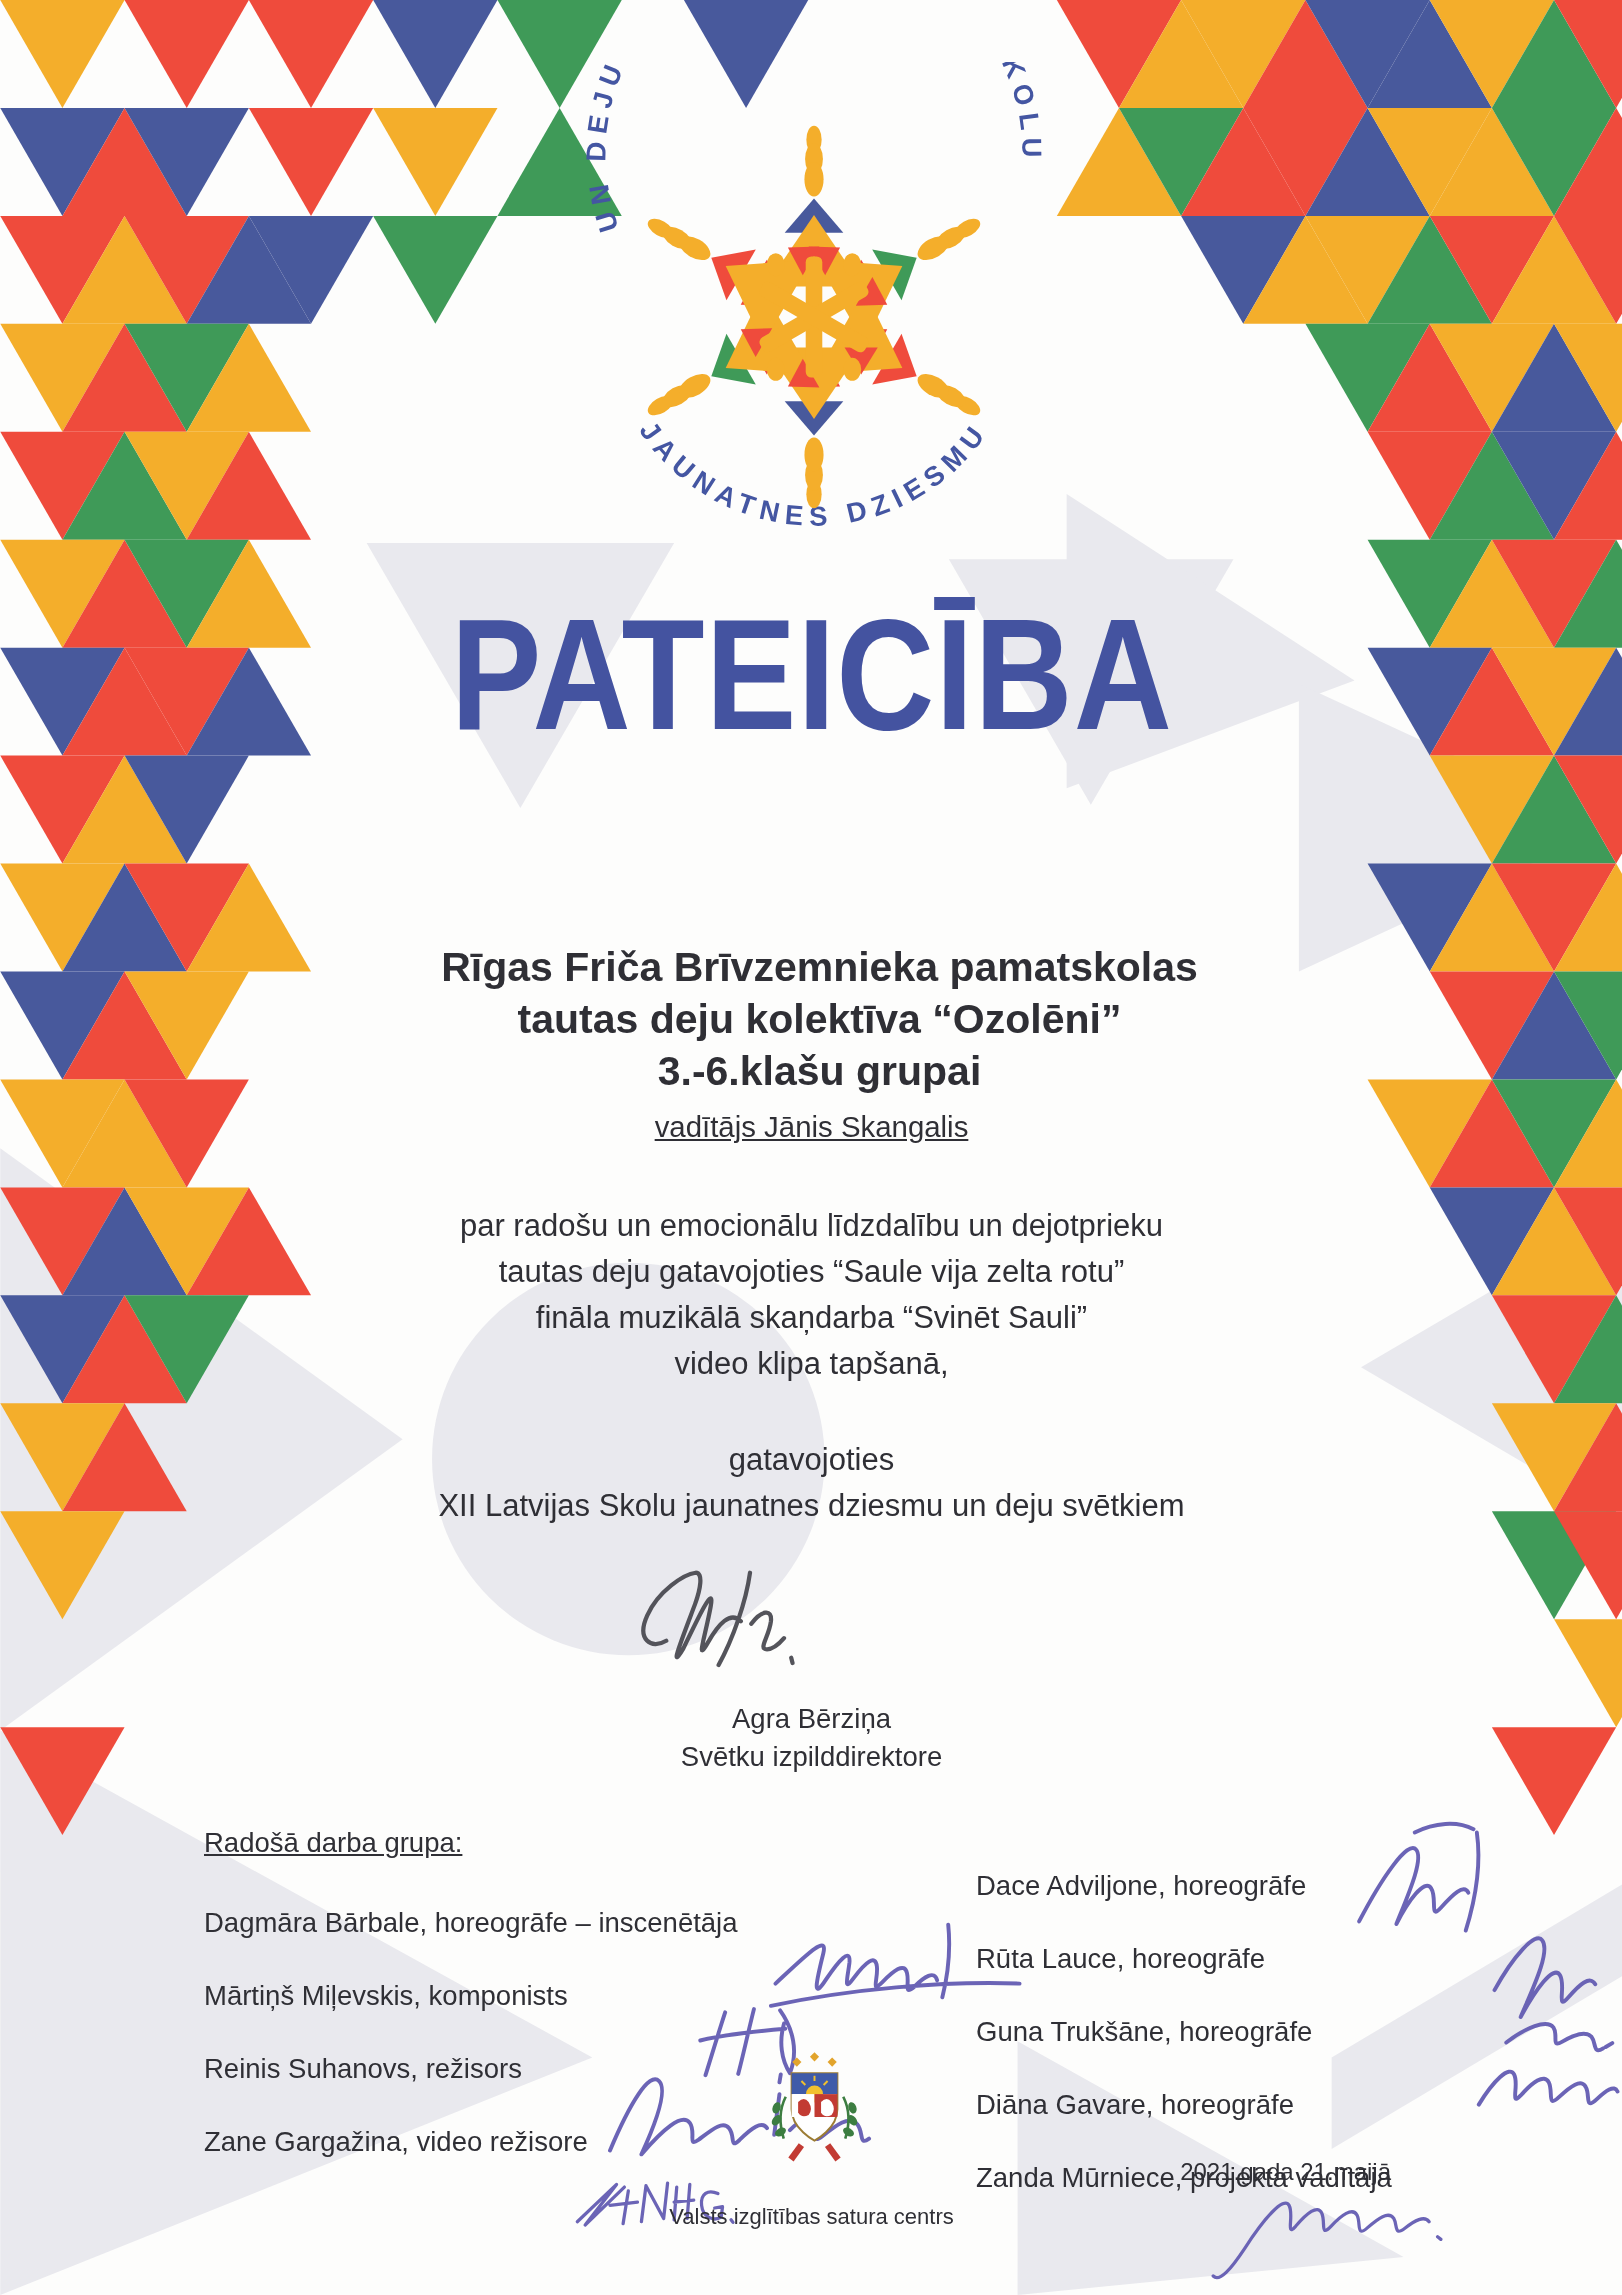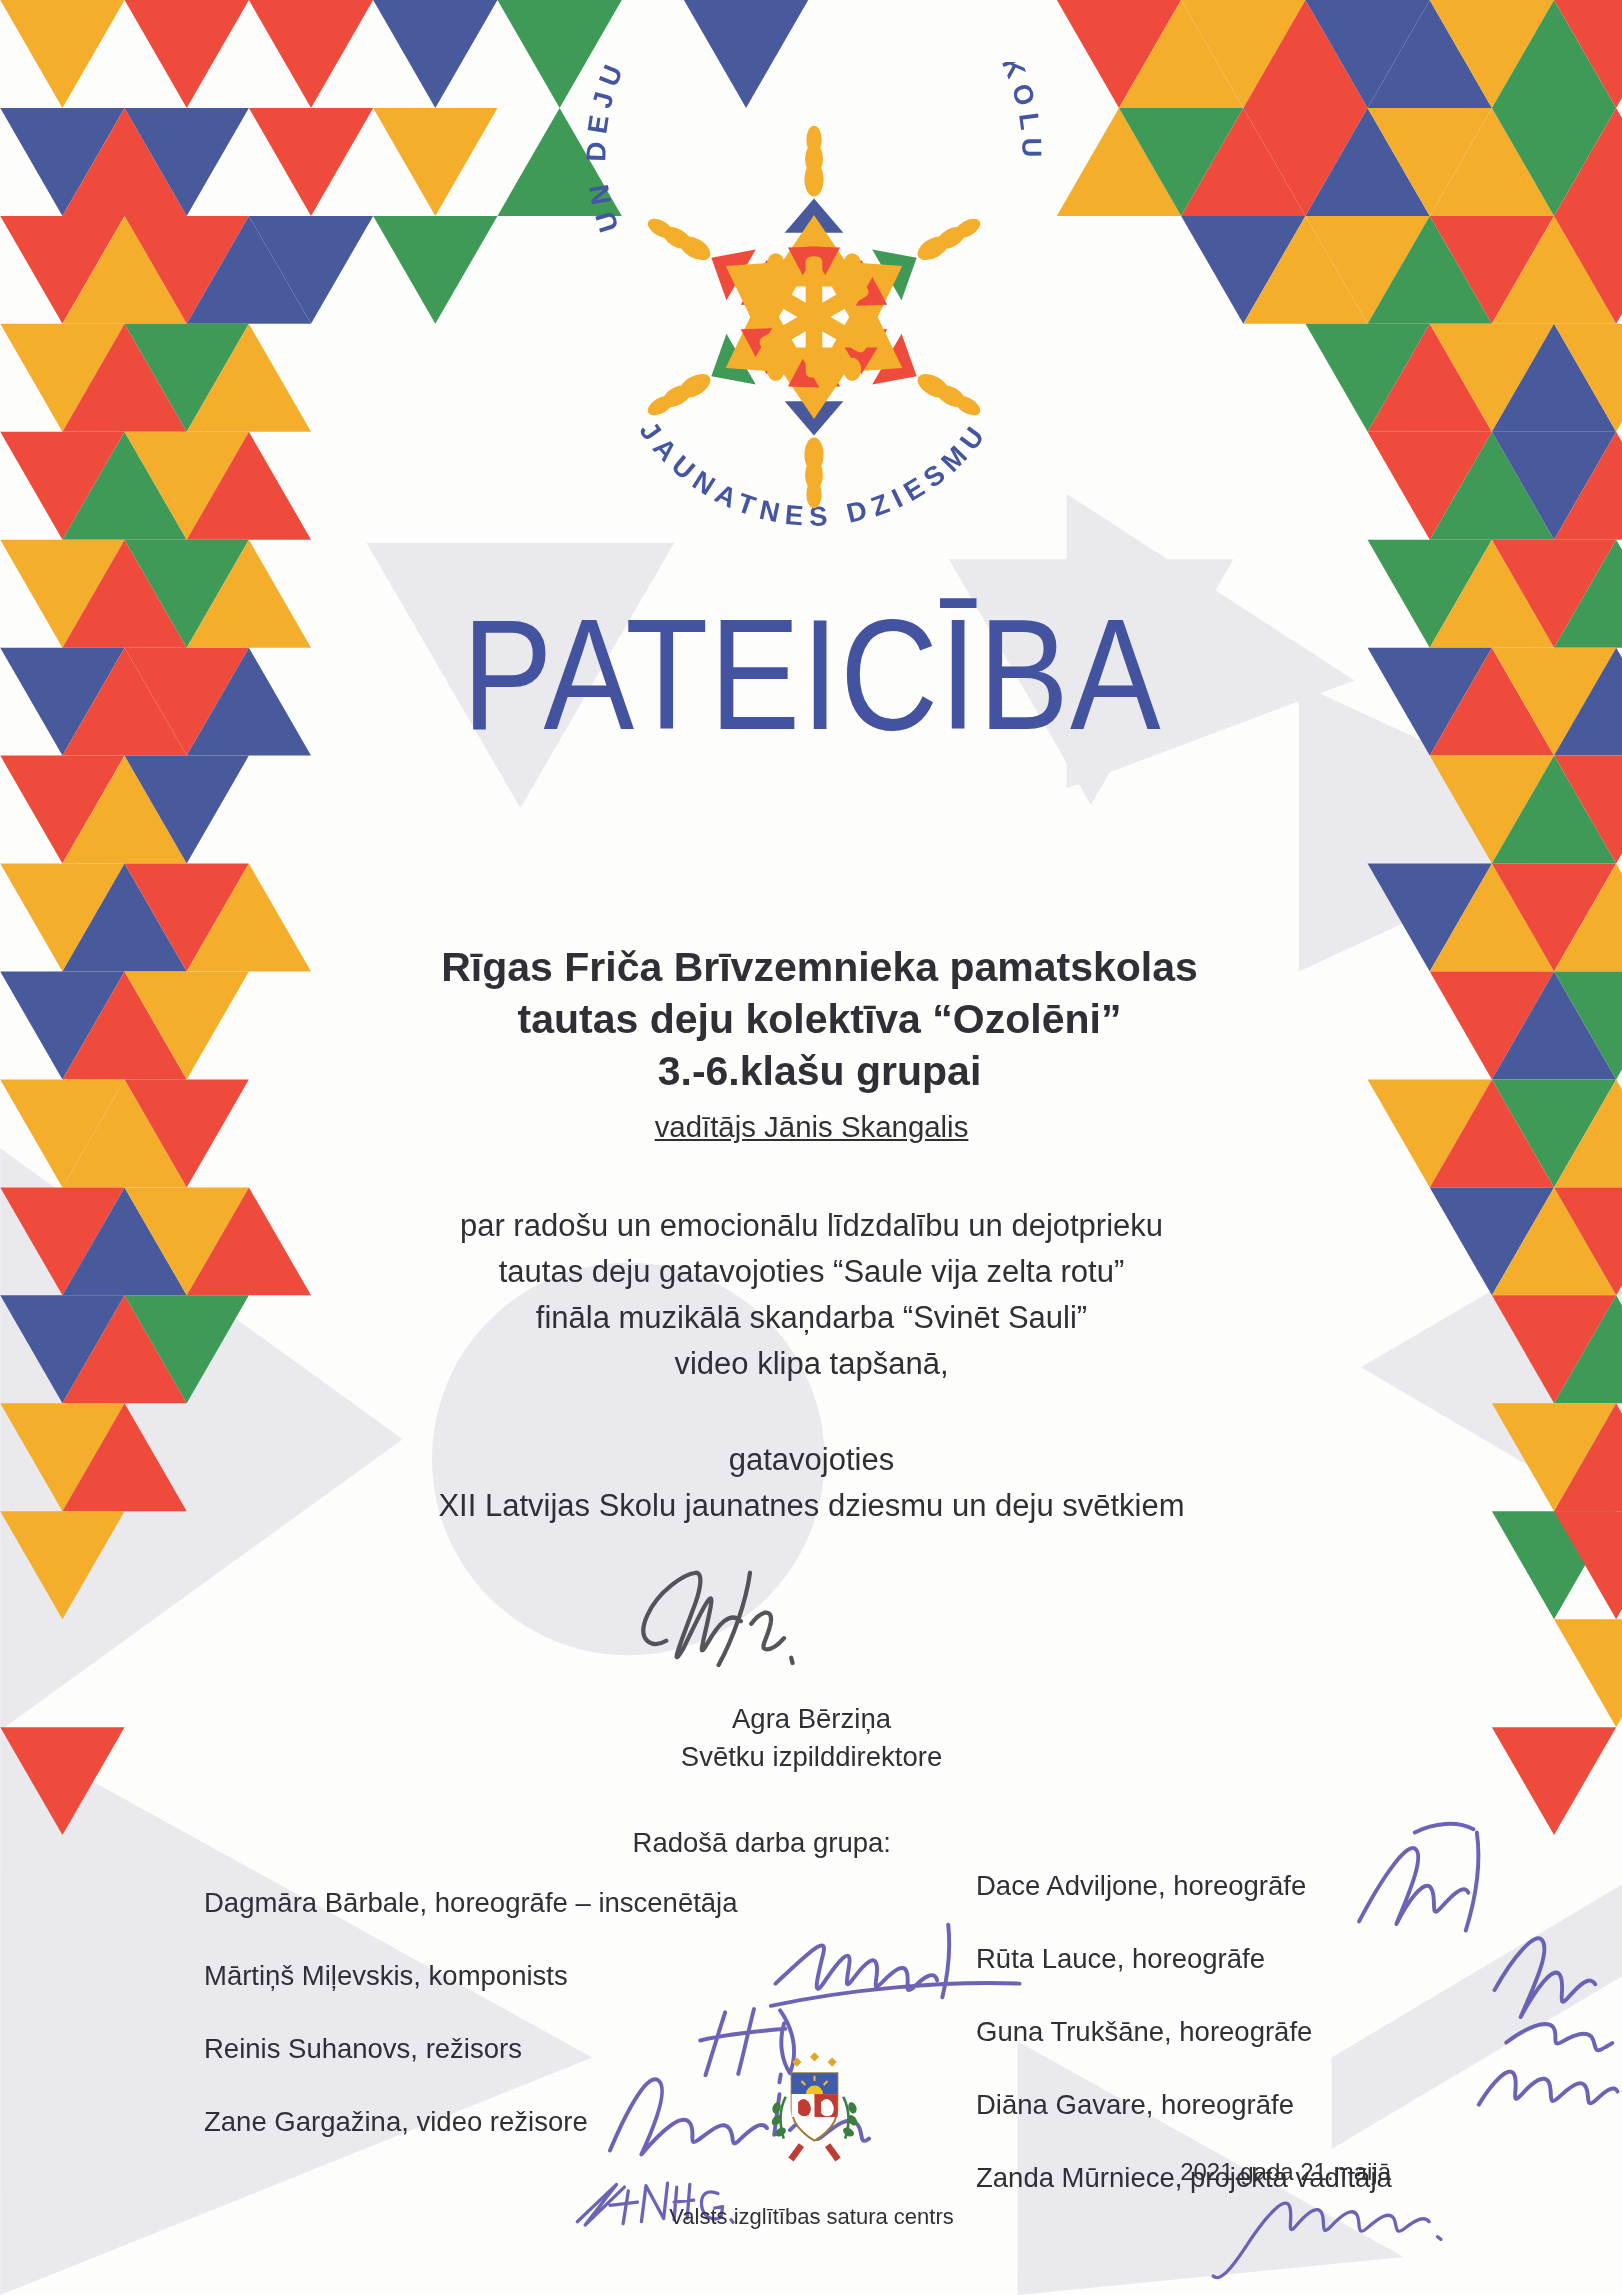--- a/index.html
+++ b/index.html
@@ -5,33 +5,33 @@
   html,body{margin:0;padding:0;background:#777;}
   .page{
     position:relative; width:1623px; height:2295px; background:#fdfdfc;
     overflow:hidden; font-family:"Liberation Sans", sans-serif; color:var(--text);
     margin:0 auto;
   }
   svg.layer{position:absolute;left:0;top:0;}
   .abs{position:absolute;}
   .center{left:0;right:0;text-align:center;}
   .title{
-    top:576px; font-weight:400; font-size:158px; letter-spacing:1.3px;
+    top:576px; font-weight:700; font-size:158px; letter-spacing:1.3px;
     color:var(--title-blue); line-height:196px;
   }
   .title span{display:inline-block; transform:scaleX(.86);}
   .recipient{top:941px; font-weight:700; font-size:41px; line-height:52px;padding-left:16px;}
   .leader{top:1108px; font-size:29.4px; line-height:37px;text-decoration:underline;}
   .body-par{top:1203px; font-size:31px; line-height:46px;}
   .closing{top:1437px; font-size:31px; line-height:46px;}
   .signatory{top:1700px; font-size:27.5px; line-height:38px;}
   .col{position:absolute; font-size:27.5px;}
   .col-left{left:204px; top:1827px; width:687px;}
   .col-right{left:976px; top:1870px; width:628px;}
-  .col .heading{margin:0 0 28px 0;text-align:right;}
+  .col .heading{text-decoration:underline; margin:0 0 48px 0;}
   .col .item{margin:0 0 41px 0; white-space:nowrap;}
   .footer-org{top:2204px; font-size:22px;}
   .date{left:1065px; top:2158px; width:314px; font-size:24px; text-align:right;padding-left:12px;}
   .ring-text{font-size:43px; font-weight:700; letter-spacing:11px; fill:var(--logo-blue);}
   .sig{fill:none; stroke:var(--sig-blue); stroke-width:6; stroke-linecap:round; stroke-linejoin:round; opacity:.92;}
   .sig-dark{stroke:var(--sig-dark); stroke-width:6.5;}
   .sig-thin{stroke-width:5;}
 </style>
 </head>
 <body>

